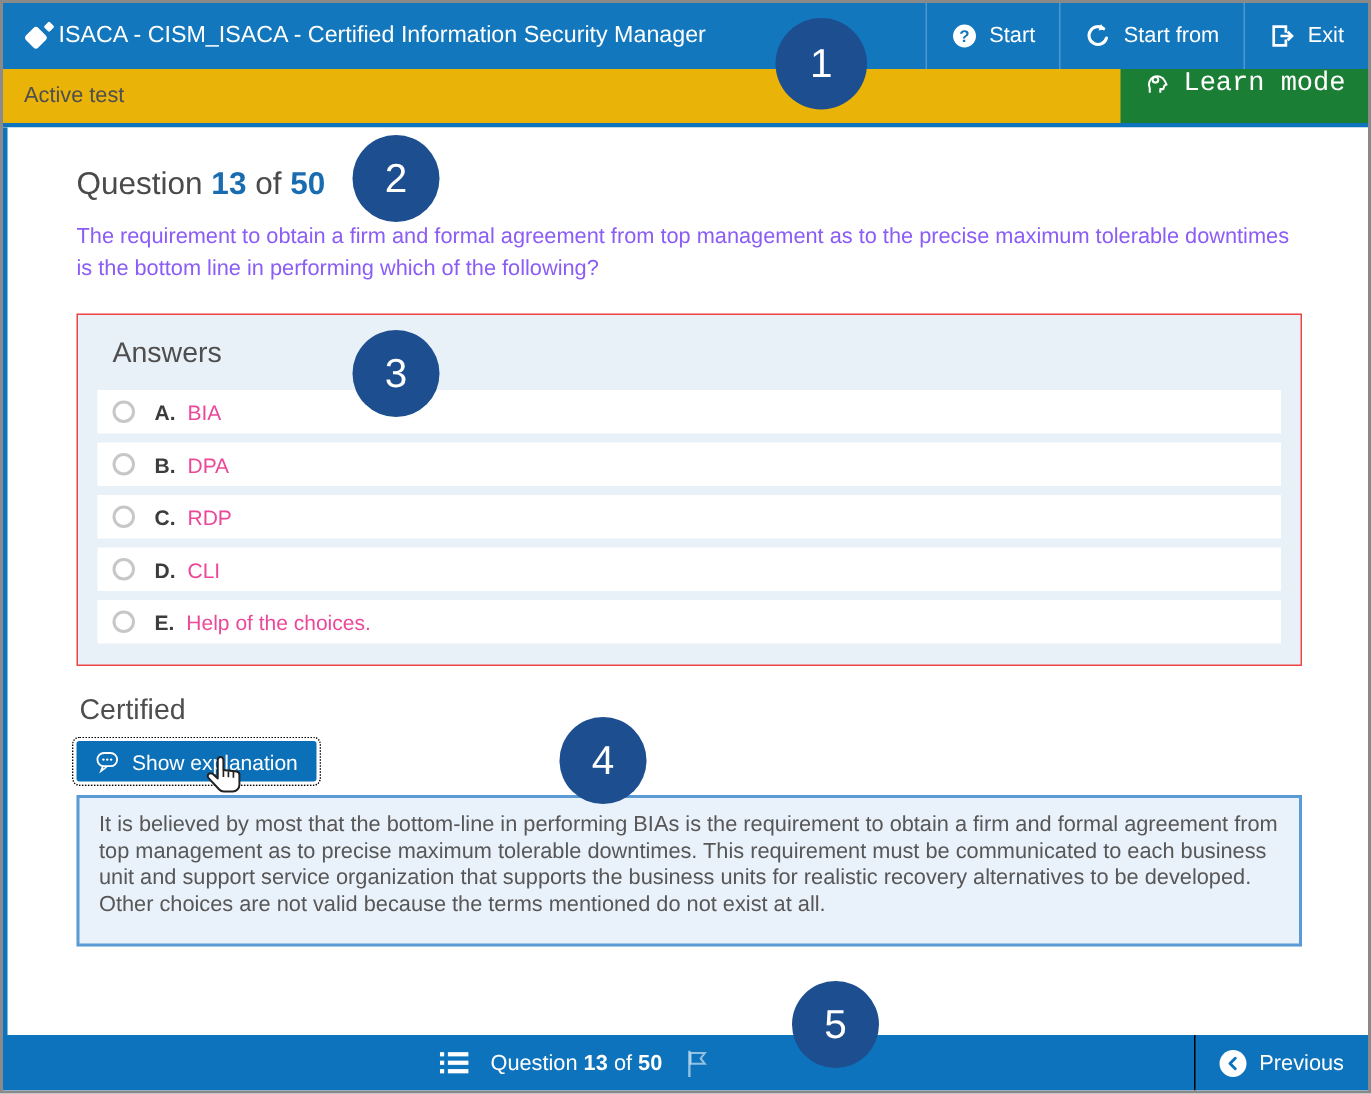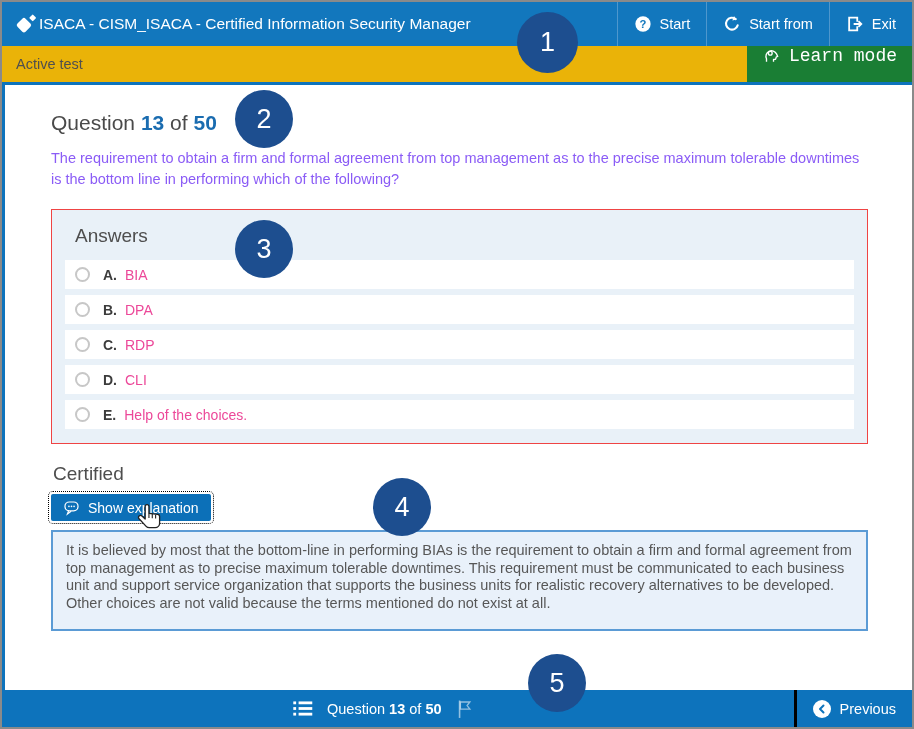--- a/index.html
+++ b/index.html
@@ -76,21 +76,21 @@
     background:#0d73bc; color:#fff;
   }
   .footer-center {
     position:absolute; left:291px; top:0; bottom:0;
     display:flex; align-items:center; gap:14px; font-size:14.5px;
   }
   .footer-center .num { font-weight:700; }
   .footer-right { position:absolute; right:0; top:0; bottom:0; display:flex; }
   .footer-btn {
     display:flex; align-items:center; gap:9px; padding:0 16px;
-    border-left:3px solid #000000; font-size:14.5px; color:#fff; background:transparent;
+    border-left:1px solid #000000; font-size:14.5px; color:#fff; background:transparent;
     border-top:none; border-right:none; border-bottom:none; cursor:pointer;
     font-family:"Liberation Sans", sans-serif;
   }
   .nav-circle {
     width:18px; height:18px; border-radius:50%; background:#fff;
     display:flex; align-items:center; justify-content:center; flex:none;
   }
   
   .annot {
     position:absolute; width:58px; height:58px; border-radius:50%;

